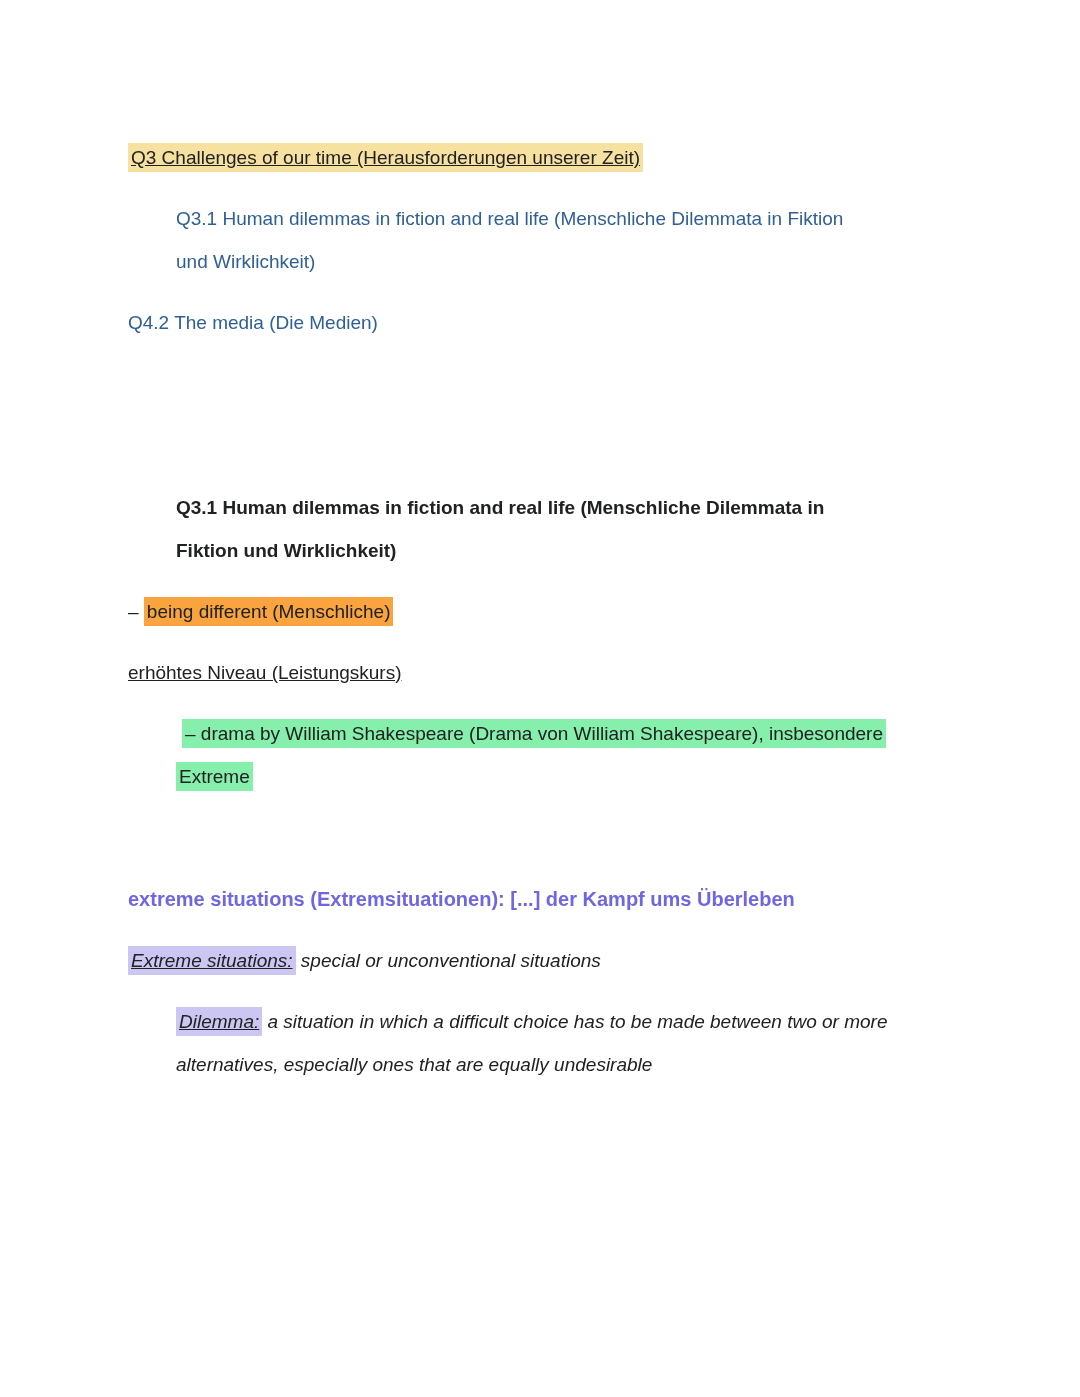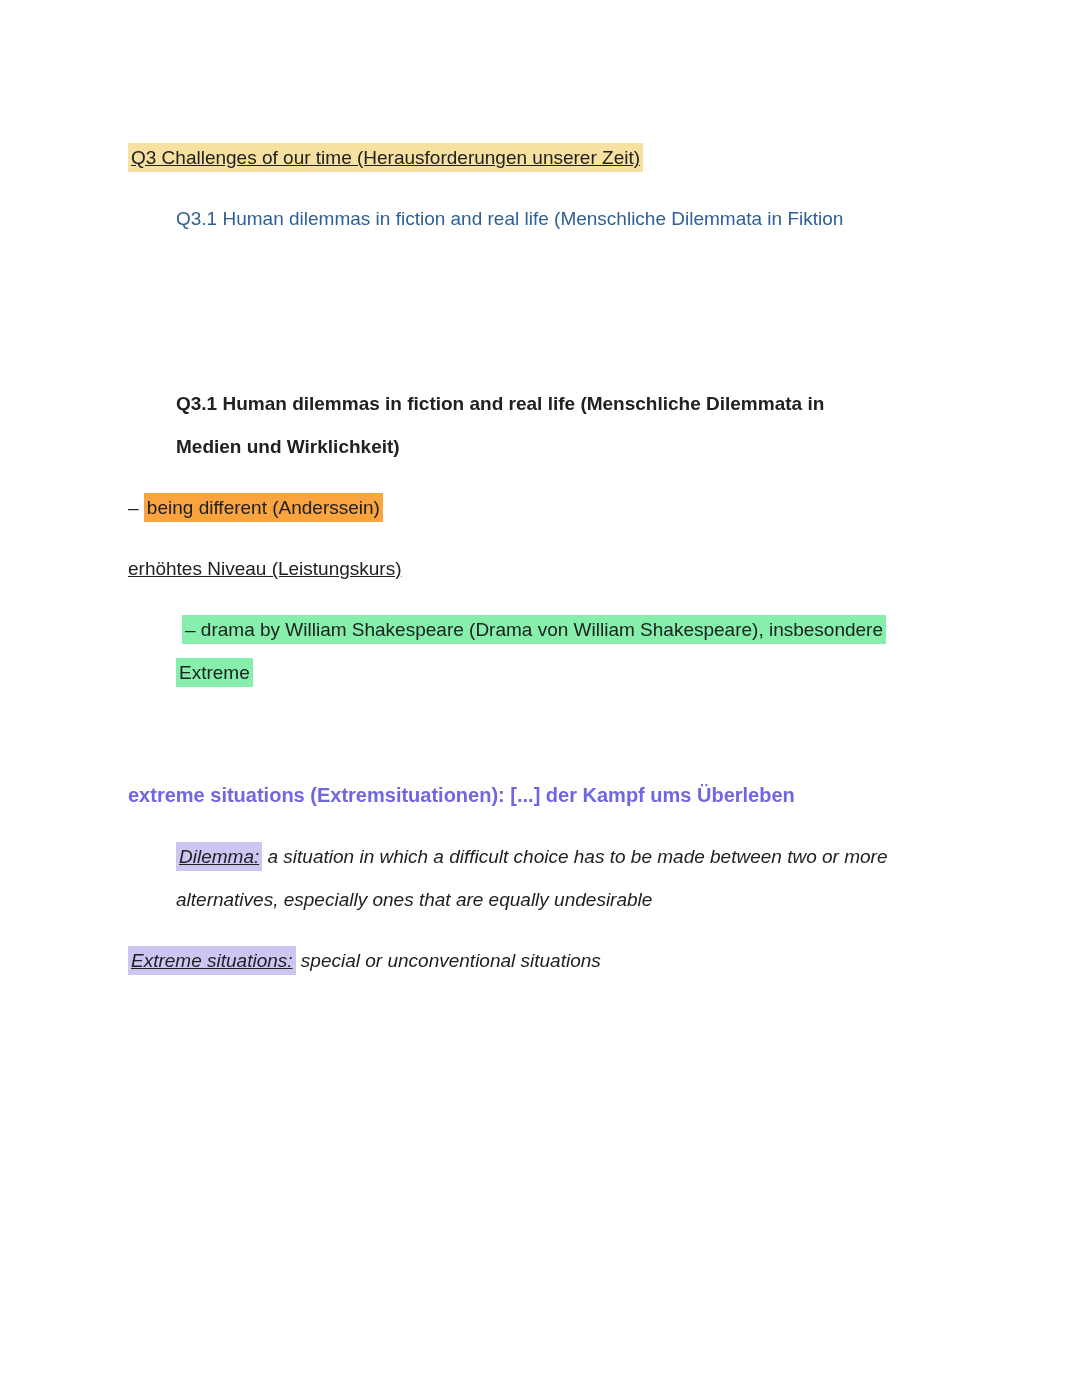--- a/index.html
+++ b/index.html
@@ -36,45 +36,47 @@
 </style>
 </head>
 <body>
 
 <div class="page">
 
   <p class="para"><span class="hl hl-yellow u">Q3 Challenges of our time (Herausforderungen unserer Zeit)</span></p>
 
   <p class="para">
     <span class="line"><span class="blue">Q3.1 Human dilemmas in fiction and real life (Menschliche Dilemmata in Fiktion</span></span>
+    <span class="line"><span class="blue">und Wirklichkeit)</span></span>
   </p>
 
 
+  <p class="para"><span class="blue">Q4.2 The media (Die Medien)</span></p>
 
   <div class="spacer-lg"></div>
 
   <p class="para section-heading">
     <span class="line">Q3.1 Human dilemmas in fiction and real life (Menschliche Dilemmata in</span>
-    <span class="line">Medien und Wirklichkeit)</span>
+    <span class="line">Fiktion und Wirklichkeit)</span>
   </p>
 
 
-  <p class="para"><span class="dash">– </span><span class="hl hl-orange">being different (Anderssein)</span></p>
+  <p class="para"><span class="dash">– </span><span class="hl hl-orange">being different (Menschliche)</span></p>
 
   <p class="para"><span class="u">erhöhtes Niveau (Leistungskurs)</span></p>
 
   <p class="para">
     <span class="line"><span class="hl hl-gray indent-sm">– drama by William Shakespeare (Drama von William Shakespeare), insbesondere</span></span>
     <span class="line"><span class="hl hl-gray">Extreme</span></span>
   </p>
 
   <div class="spacer-sm"></div>
 
   <p class="para purple-heading"><span>extreme situations (Extremsituationen): [...] der Kampf ums Überleben</span></p>
 
+  <p class="para i"><span class="hl hl-lavender u">Extreme situations:</span><span> special or unconventional situations</span></p>
+
   <p class="para i">
     <span class="line"><span class="hl hl-lavender u">Dilemma:</span><span> a situation in which a difficult choice has to be made between two or more</span></span>
     <span class="line">alternatives, especially ones that are equally undesirable</span>
   </p>
 
-  <p class="para i"><span class="hl hl-lavender u">Extreme situations:</span><span> special or unconventional situations</span></p>
-
 </div>
 
 </body></html>

